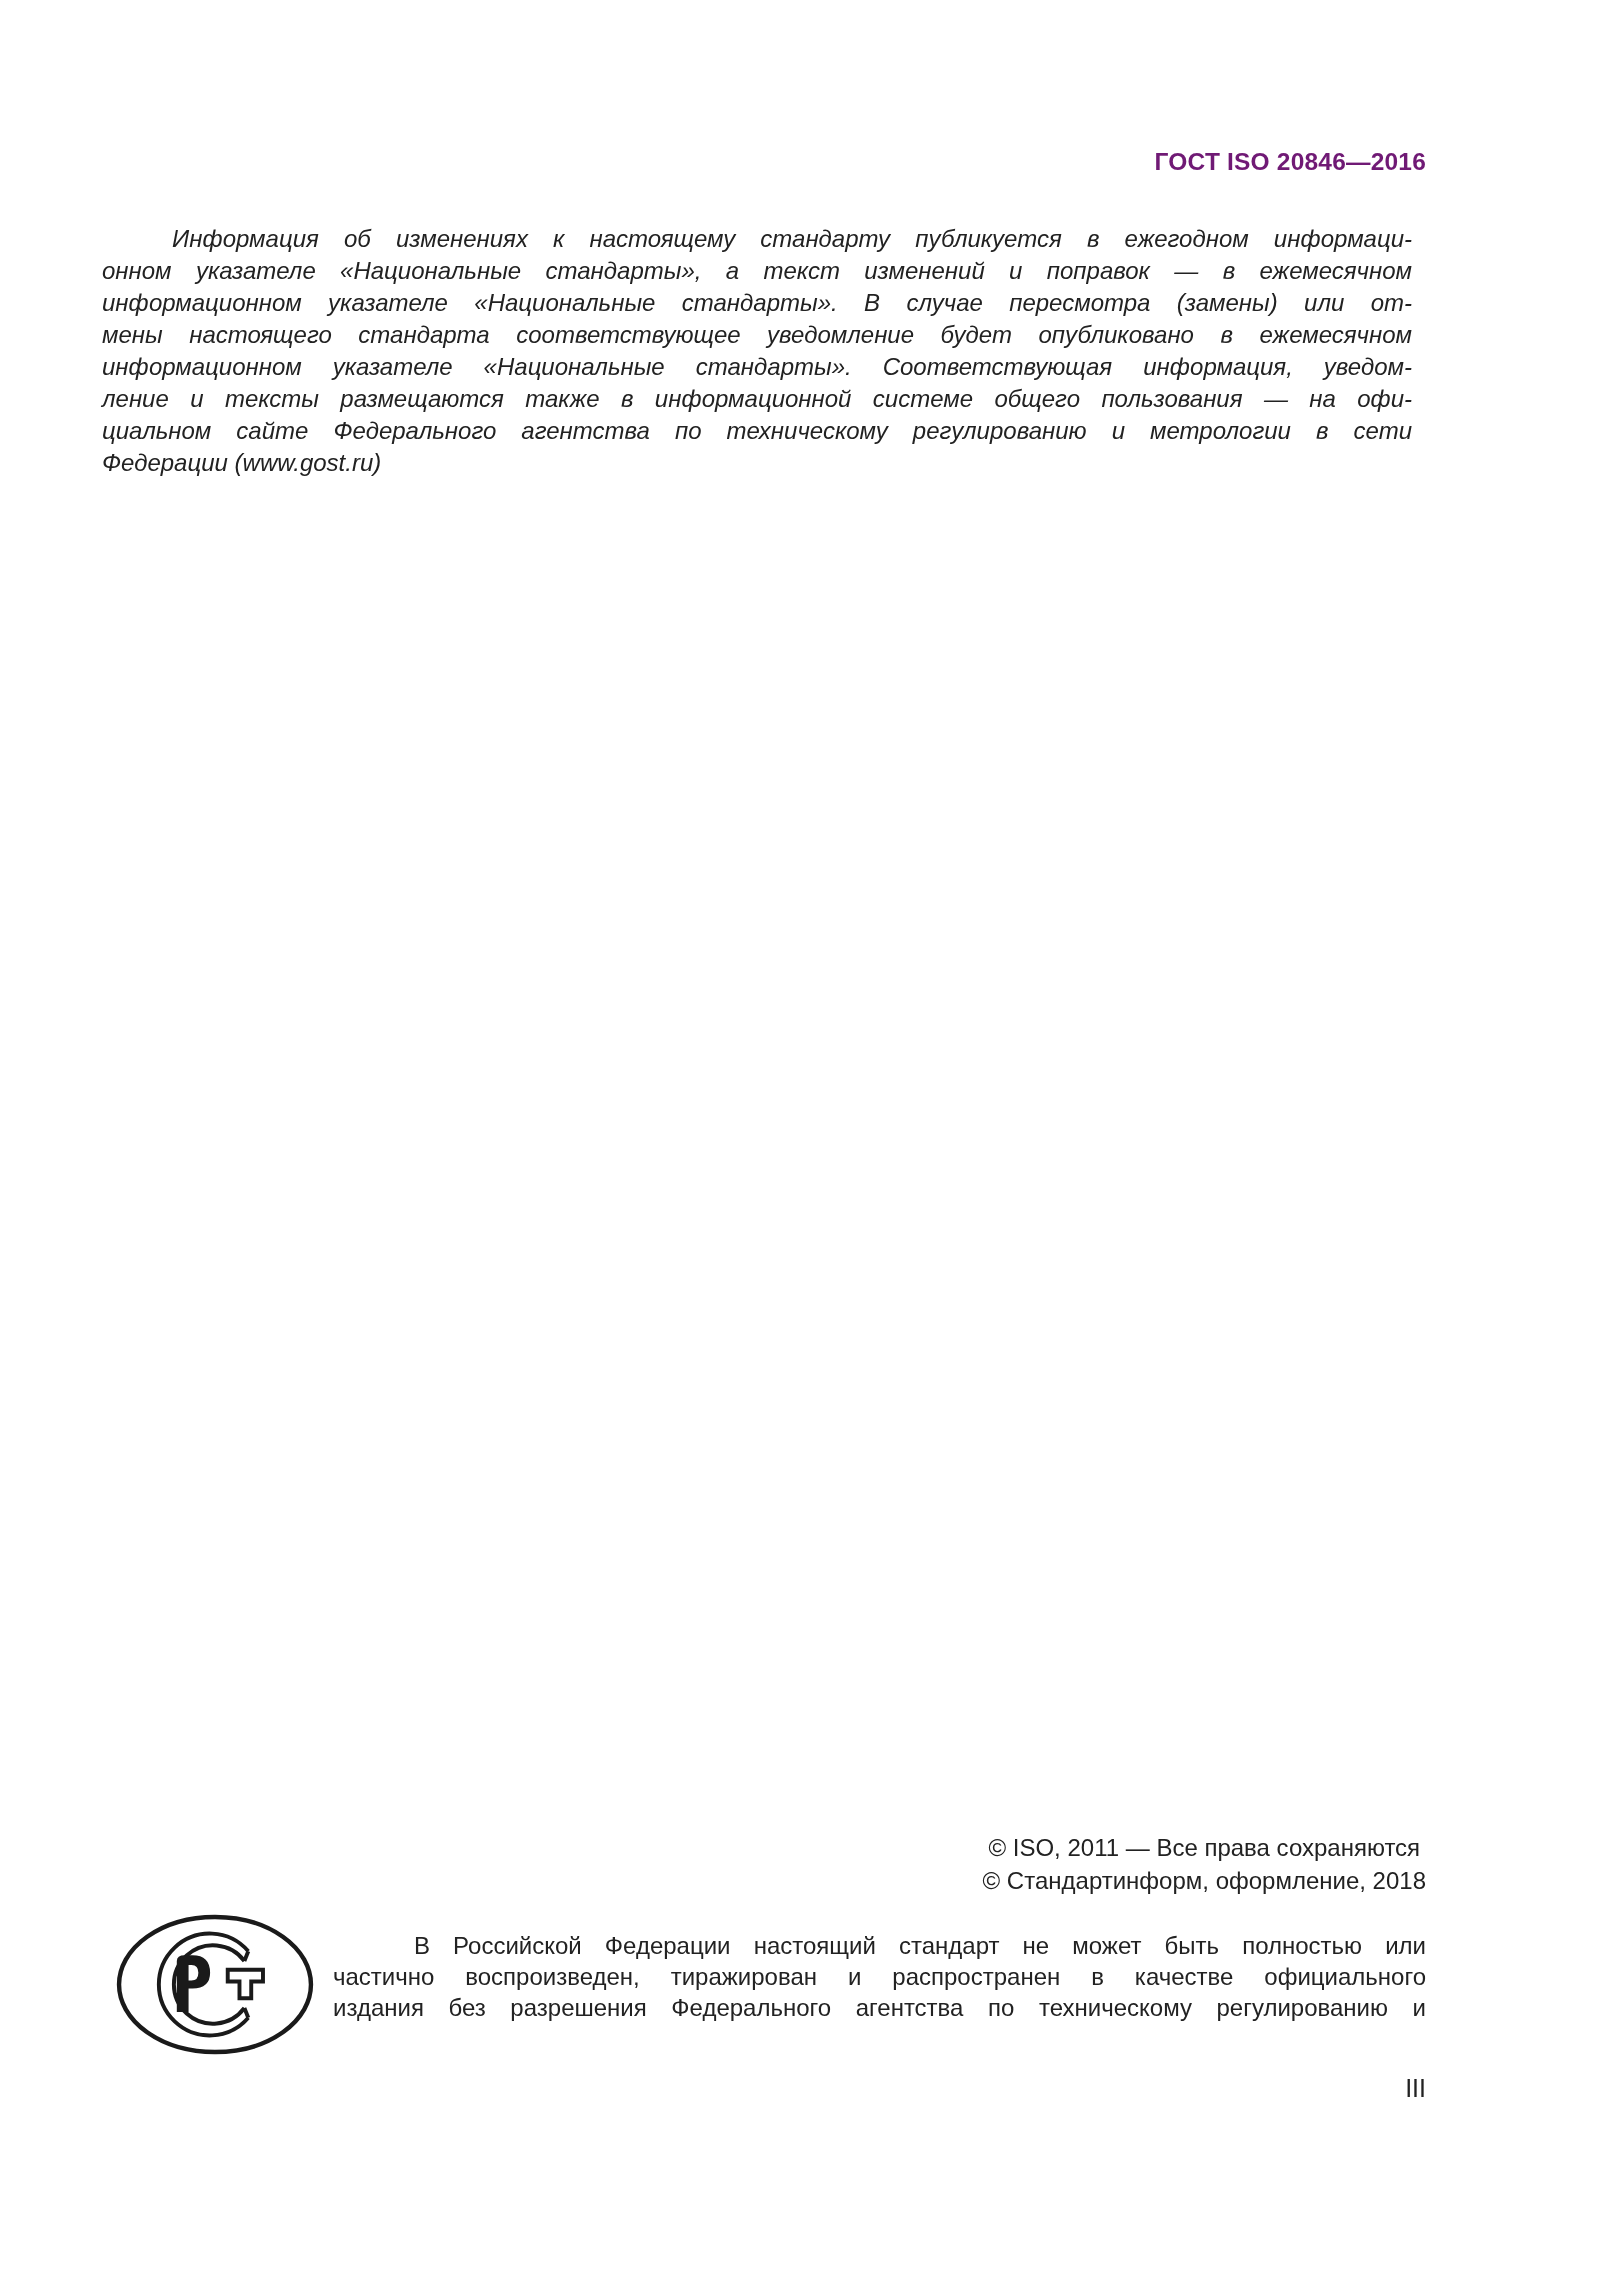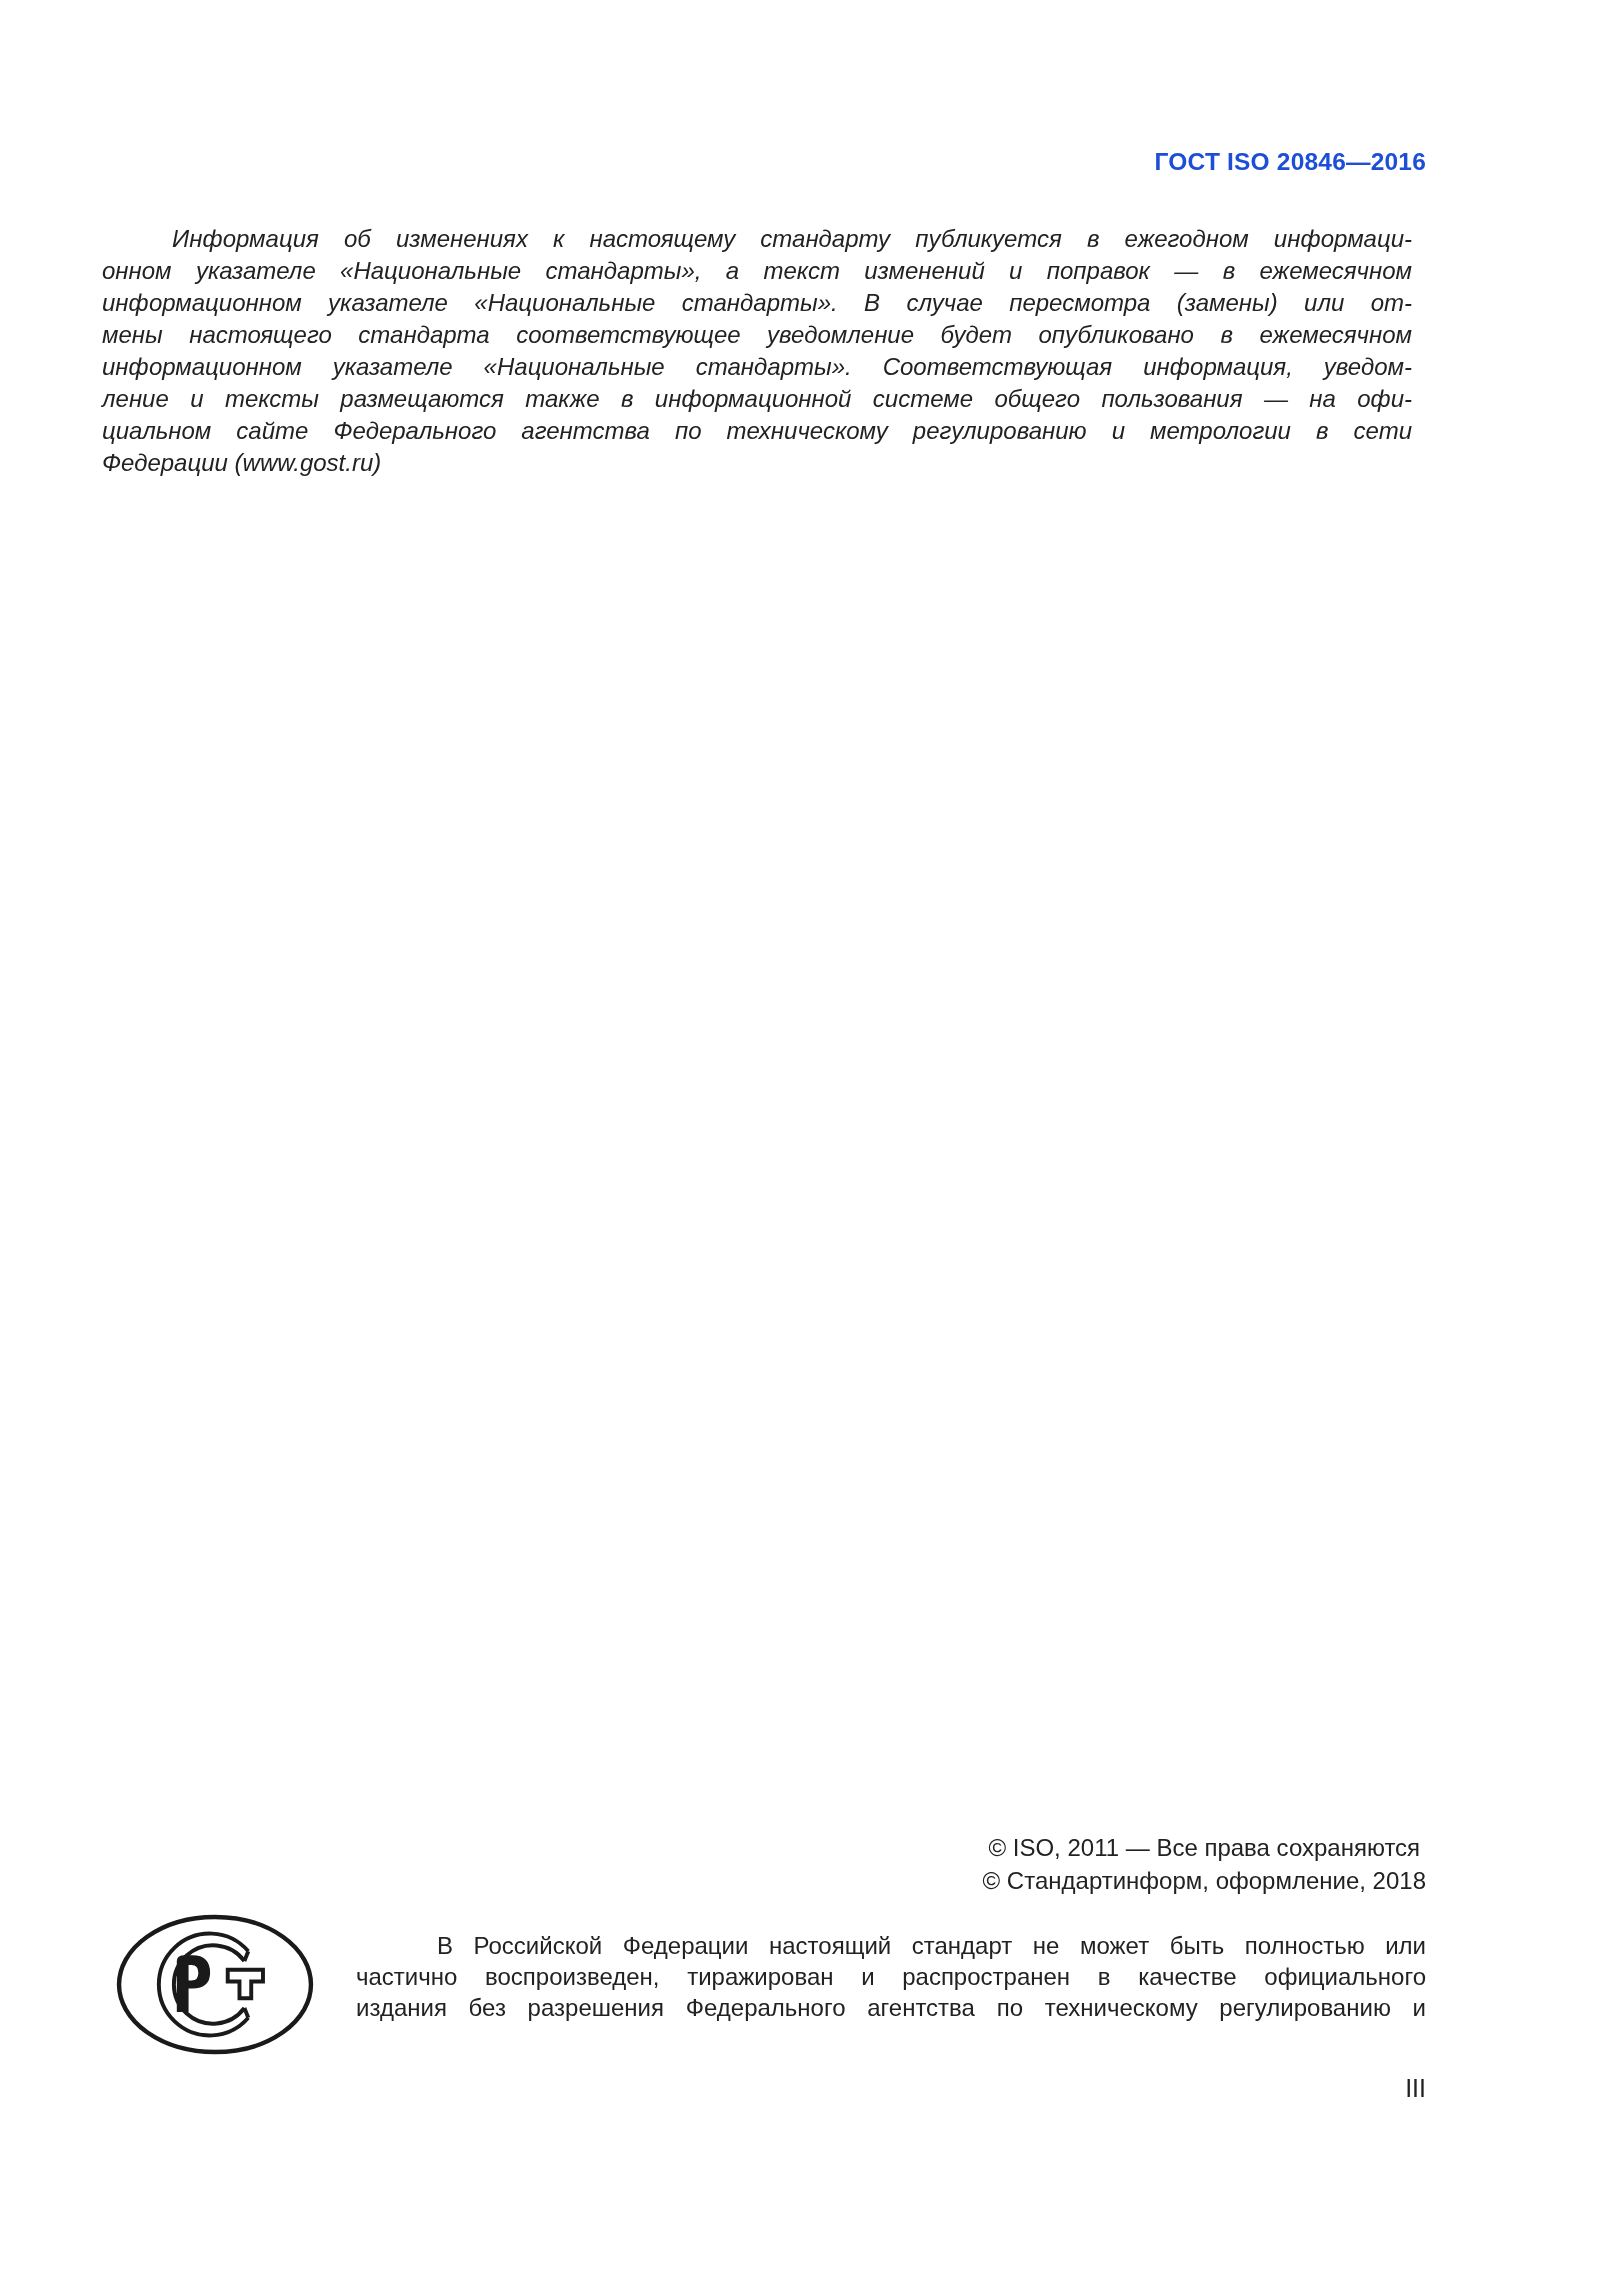--- a/index.html
+++ b/index.html
@@ -2,21 +2,21 @@
 <html><head>
 <meta charset="utf-8">
 <style>
   html, body { margin: 0; padding: 0; background: #ffffff; }
   body { width: 1620px; height: 2293px; position: relative; overflow: hidden; color: #1e1e1e; }
   .page { position: absolute; left: 0; top: 0; width: 1620px; height: 2293px; background: #ffffff; }
 
   .doc-id {
     position: absolute; top: 147px; right: 194px;
     font-family: "Liberation Sans", sans-serif; font-weight: bold;
-    font-size: 24.5px; line-height: 29px; color: #1d4ed8; letter-spacing: 0.2px; text-align: right;
+    font-size: 24.5px; line-height: 29px; color: #701a75; letter-spacing: 0.2px; text-align: right;
   }
 
   .notice {
     position: absolute; left: 102px; top: 223px; width: 1310px;
     font-family: "Liberation Sans", sans-serif; font-style: italic;
     font-size: 24px; line-height: 32px; color: #222222;
     text-align: justify; margin: 0;
   }
   .notice .line { display: block; text-align: justify; text-align-last: justify; white-space: nowrap; }
   .notice .line.first { text-indent: 70px; }
@@ -29,21 +29,21 @@
   }
   .copyright div { white-space: nowrap; }
 
   .logo { position: absolute; left: 116px; top: 1914px; width: 198px; height: 141px; }
 
   .rights {
     position: absolute; left: 333px; top: 1930px; width: 1093px;
     font-family: "Liberation Sans", sans-serif; font-size: 24px; line-height: 31px;
     color: #222222; margin: 0;
   }
-  .rights .line { display: block; text-align: justify; text-align-last: justify; white-space: nowrap; margin-left: 23px; }
+  .rights .line { display: block; text-align: justify; text-align-last: justify; white-space: nowrap; }
   .rights .line.first { text-indent: 81px; }
   .rights .line.last { text-align-last: left; }
 
   .page-number {
     position: absolute; right: 194px; top: 2076px;
     font-family: "Liberation Sans", sans-serif; font-size: 25px; line-height: 25.5px; color: #222222;
   }
 </style>
 </head>
 <body>

